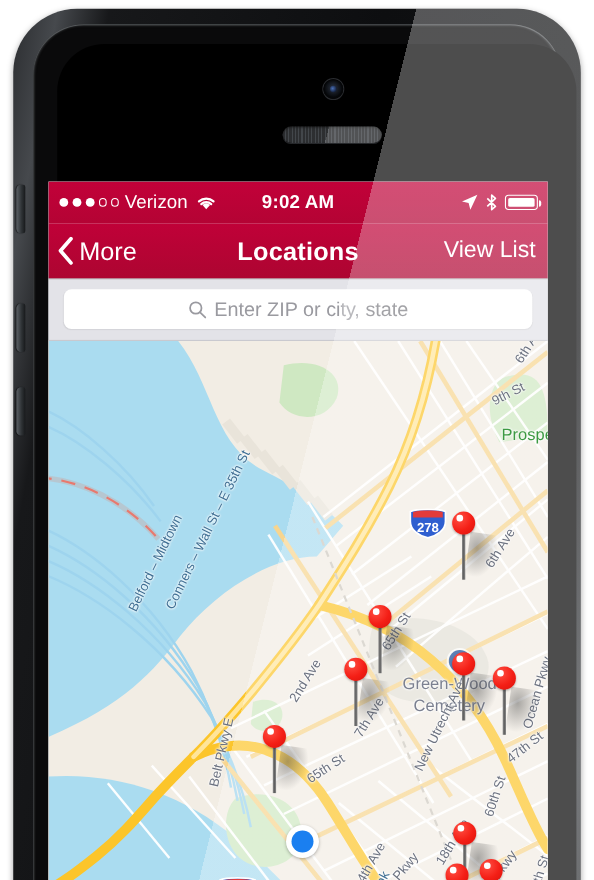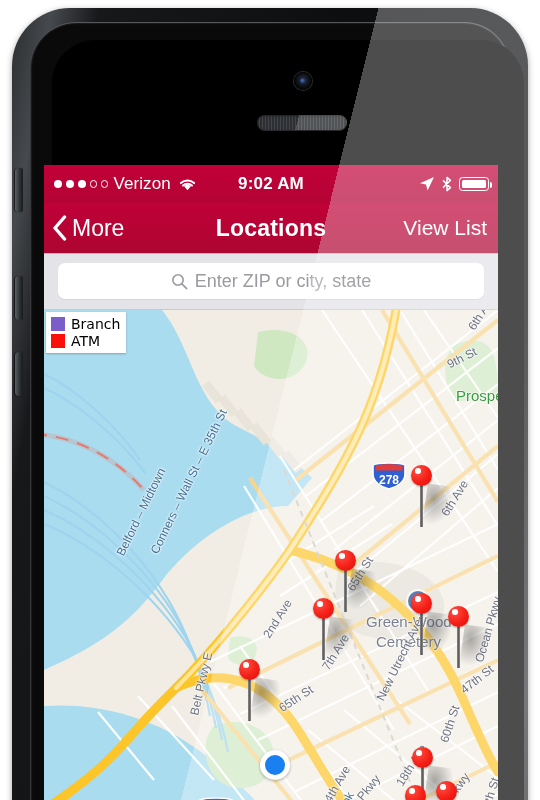--- a/index.html
+++ b/index.html
@@ -285,30 +285,20 @@
         <g stroke="#ffe59a" stroke-width="4.2" fill="none" stroke-linecap="round">
           <path d="M352,0 C344,46 330,92 310,132 C290,172 268,206 246,240
                    C224,272 204,296 186,318 C166,342 150,360 132,378"></path>
         </g>
 
         <g stroke="#cdc8bf" stroke-width="2" stroke-dasharray="6 5" fill="none">
           <path d="M240,160 L400,556"></path>
         </g>
       </svg>
 
-      <div class="legend">
-        <div class="legend-row">
-          <span class="sw" id="sw-branch" style="background: rgb(123, 94, 199);"></span>
-          <span class="legend-label">Branch</span>
-        </div>
-        <div class="legend-row">
-          <span class="sw" id="sw-atm" style="background: rgb(250, 15, 10);"></span>
-          <span class="legend-label">ATM</span>
-        </div>
-      </div>
 
       <div id="map-overlays">
           <div class="maplabel water" style="left: 76px; top: 238px; transform: rotate(-64deg); transform-origin: left center;">Belford – Midtown</div>
           <div class="maplabel water" style="left: 110px; top: 236px; transform: rotate(-64deg); transform-origin: left center;">Conners – Wall St – E 35th St</div>
           <div class="maplabel" style="left: 222px; top: 320px; transform: rotate(-58deg); transform-origin: left center;">2nd Ave</div>
           <div class="maplabel" style="left: 281px; top: 352px; transform: rotate(-58deg); transform-origin: left center;">7th Ave</div>
           <div class="maplabel" style="left: 400px; top: 198px; transform: rotate(-58deg); transform-origin: left center;">6th Ave</div>
           <div class="maplabel" style="left: 427px; top: 12px; transform: rotate(-58deg); transform-origin: left center;">6th Ave</div>
           <div class="maplabel" style="left: 404px; top: 48px; transform: rotate(-27deg); transform-origin: left center;">9th St</div>
           <div class="maplabel park" style="left: 412px; top: 77px; transform: rotate(0deg); transform-origin: left center;">Prospect Park</div>

